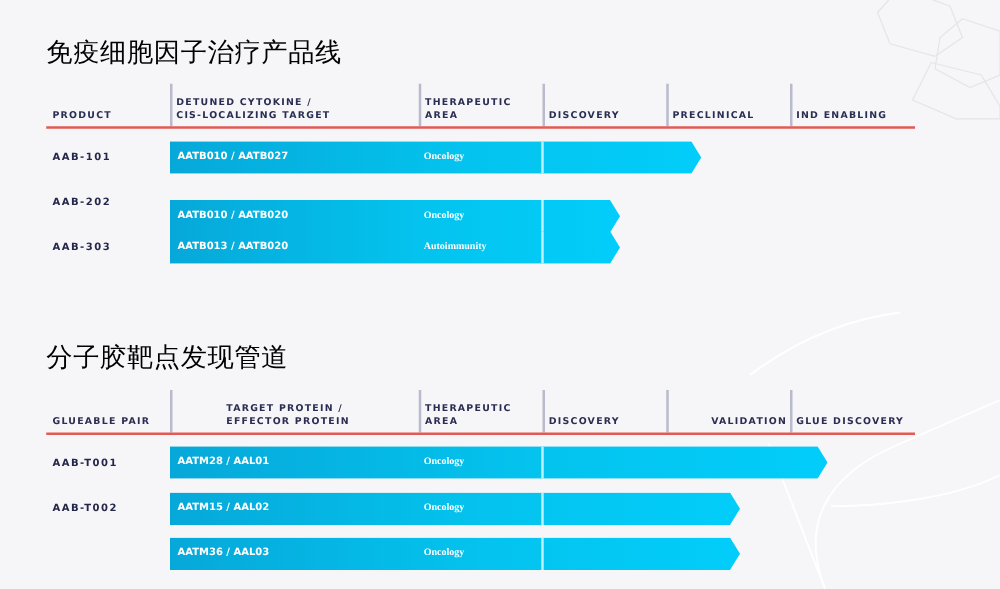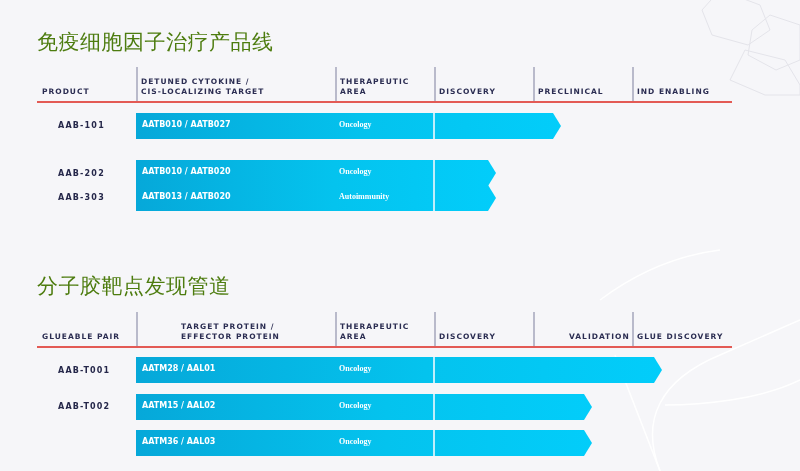--- a/index.html
+++ b/index.html
@@ -5,31 +5,31 @@
   html, body { margin: 0; padding: 0; }
   body {
     width: 800px; height: 471px; overflow: hidden; position: relative;
     background: #f6f6f9;
     font-family: "DejaVu Sans", "Liberation Sans", sans-serif;
     color: #1f2146;
   }
   .deco { position: absolute; left: 0; top: 0; width: 800px; height: 471px; pointer-events: none; }
   .section-title {
     position: absolute; left: 37px; font-size: 21px; font-weight: 400;
-    color: #4d7c0f; letter-spacing: 0.5px; margin: 0;
+    color: #000000; letter-spacing: 0.5px; margin: 0;
   }
   .hdr-cell {
     position: absolute; font-size: 7.5px; font-weight: 700; letter-spacing: 1px;
     color: #2b2d52; line-height: 10px; text-transform: uppercase;
     font-family: "DejaVu Sans", sans-serif;
   }
   .divider { position: absolute; width: 1.5px; background: #b9bacb; }
   .redline { position: absolute; left: 37px; width: 695px; height: 1.5px; background: #e35a55; }
   .row-label {
-    position: absolute; left: 58px; font-size: 8px; font-weight: 700; letter-spacing: 1.2px;
+    position: absolute; left: 42px; font-size: 8px; font-weight: 700; letter-spacing: 1.2px;
     color: #25274a; font-family: "DejaVu Sans", sans-serif;
   }
   .bar {
     position: absolute; left: 136px; height: 26px;
     background: linear-gradient(90deg, #06a8d9 0%, #04c3ee 55%, #02cdfa 100%);
     clip-path: polygon(0 0, calc(100% - 8px) 0, 100% 50%, calc(100% - 8px) 100%, 0 100%);
     padding-left: 39px;
   }
   .bar .sep { position: absolute; left: 297px; top: 0; width: 1.5px; height: 100%; background: #bfeefb; }
   .bar .target {
@@ -76,21 +76,21 @@
   <div class="hdr-cell" style="left:637px; top:87px;">IND ENABLING</div>
   <div class="redline" style="top:101px;"></div>
 
   <div class="row-label" style="top:121px;">AAB-101</div>
   <div class="bar" style="top:113px; width:386px;">
     <div class="sep"></div>
     <span class="target">AATB010 / AATB027</span>
     <span class="area">Oncology</span>
   </div>
 
-  <div class="row-label" style="top:157px;margin-top:12px;">AAB-202</div>
+  <div class="row-label" style="top:157px;">AAB-202</div>
   <div class="bar" style="top:160px; width:321px;">
     <div class="sep"></div>
     <span class="target">AATB010 / AATB020</span>
     <span class="area">Oncology</span>
   </div>
 
   <div class="row-label" style="top:193px;">AAB-303</div>
   <div class="bar" style="top:185px; width:321px;">
     <div class="sep"></div>
     <span class="target">AATB013 / AATB020</span>

